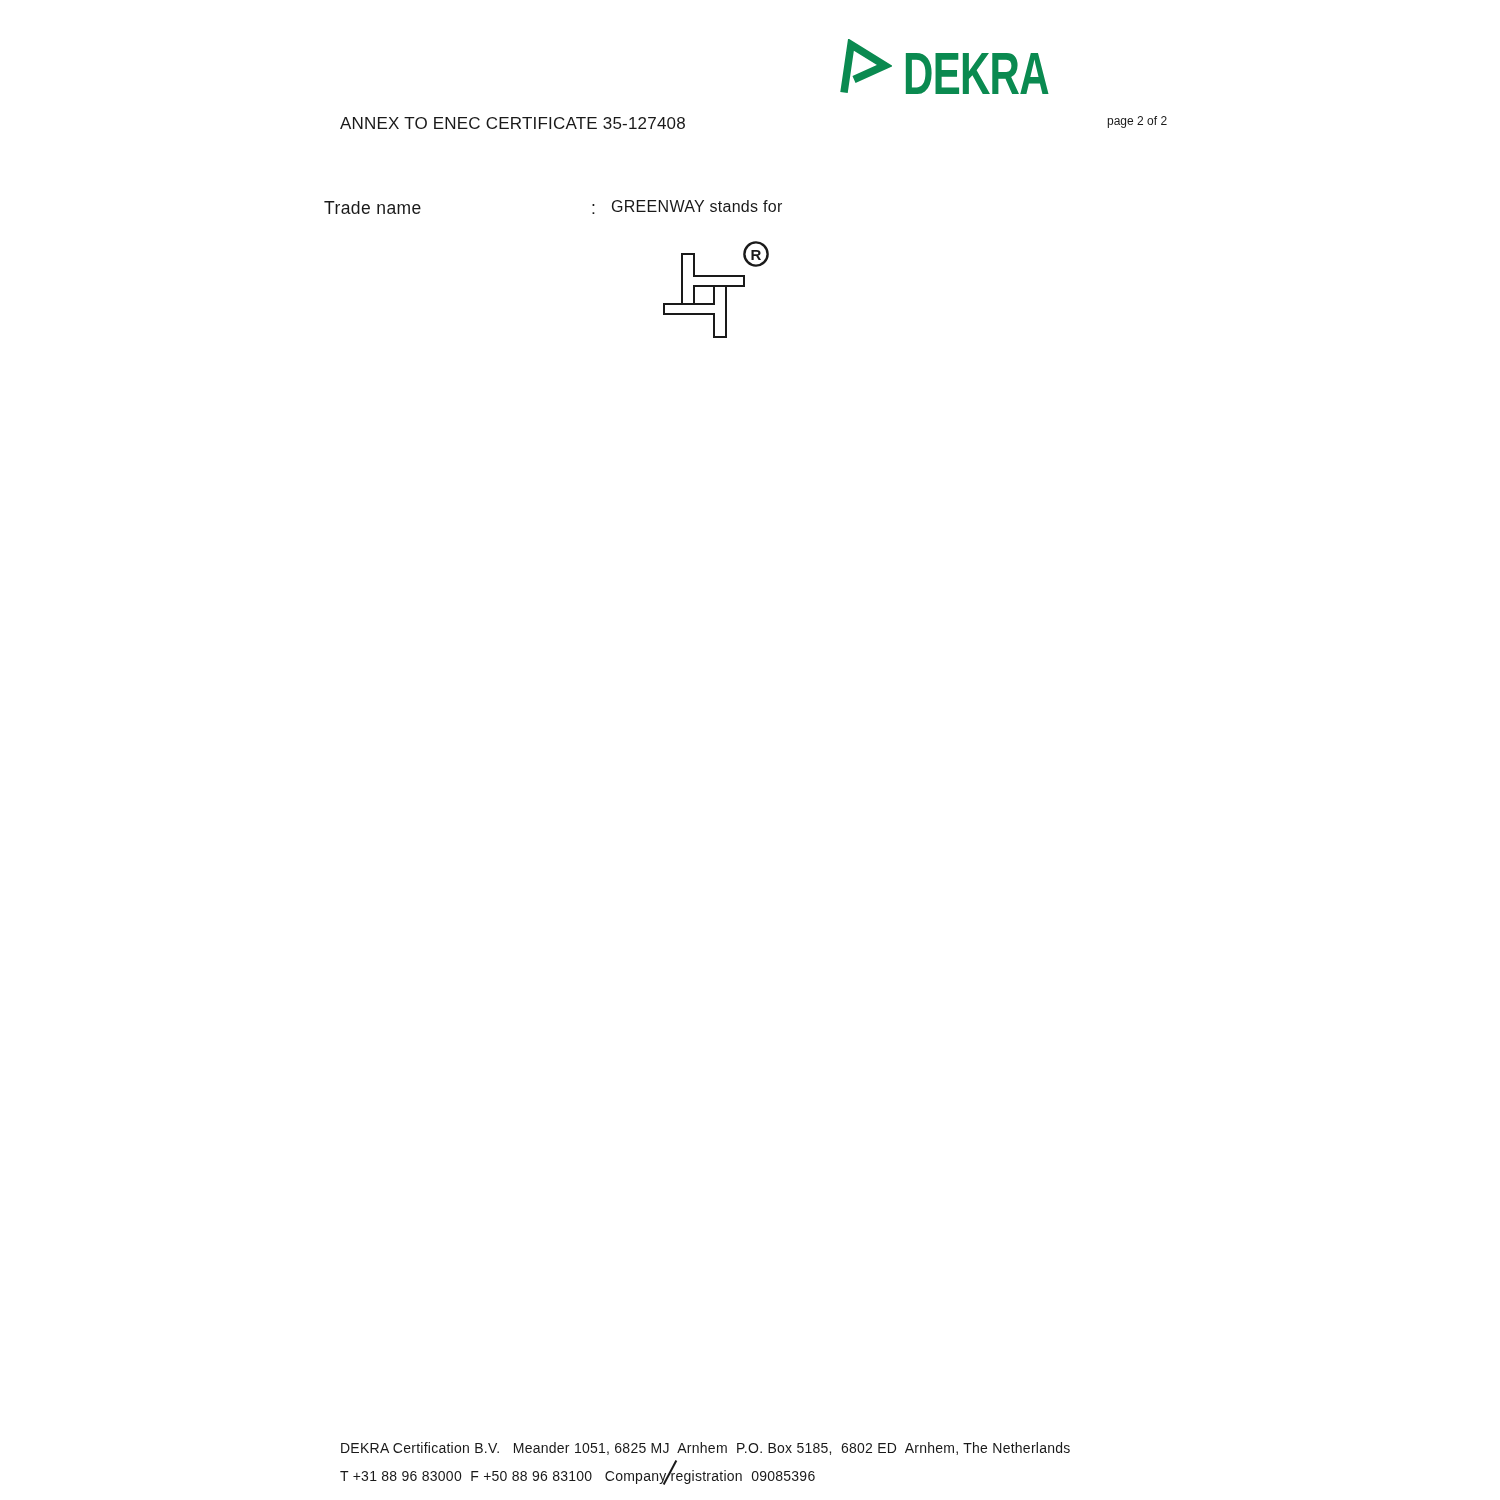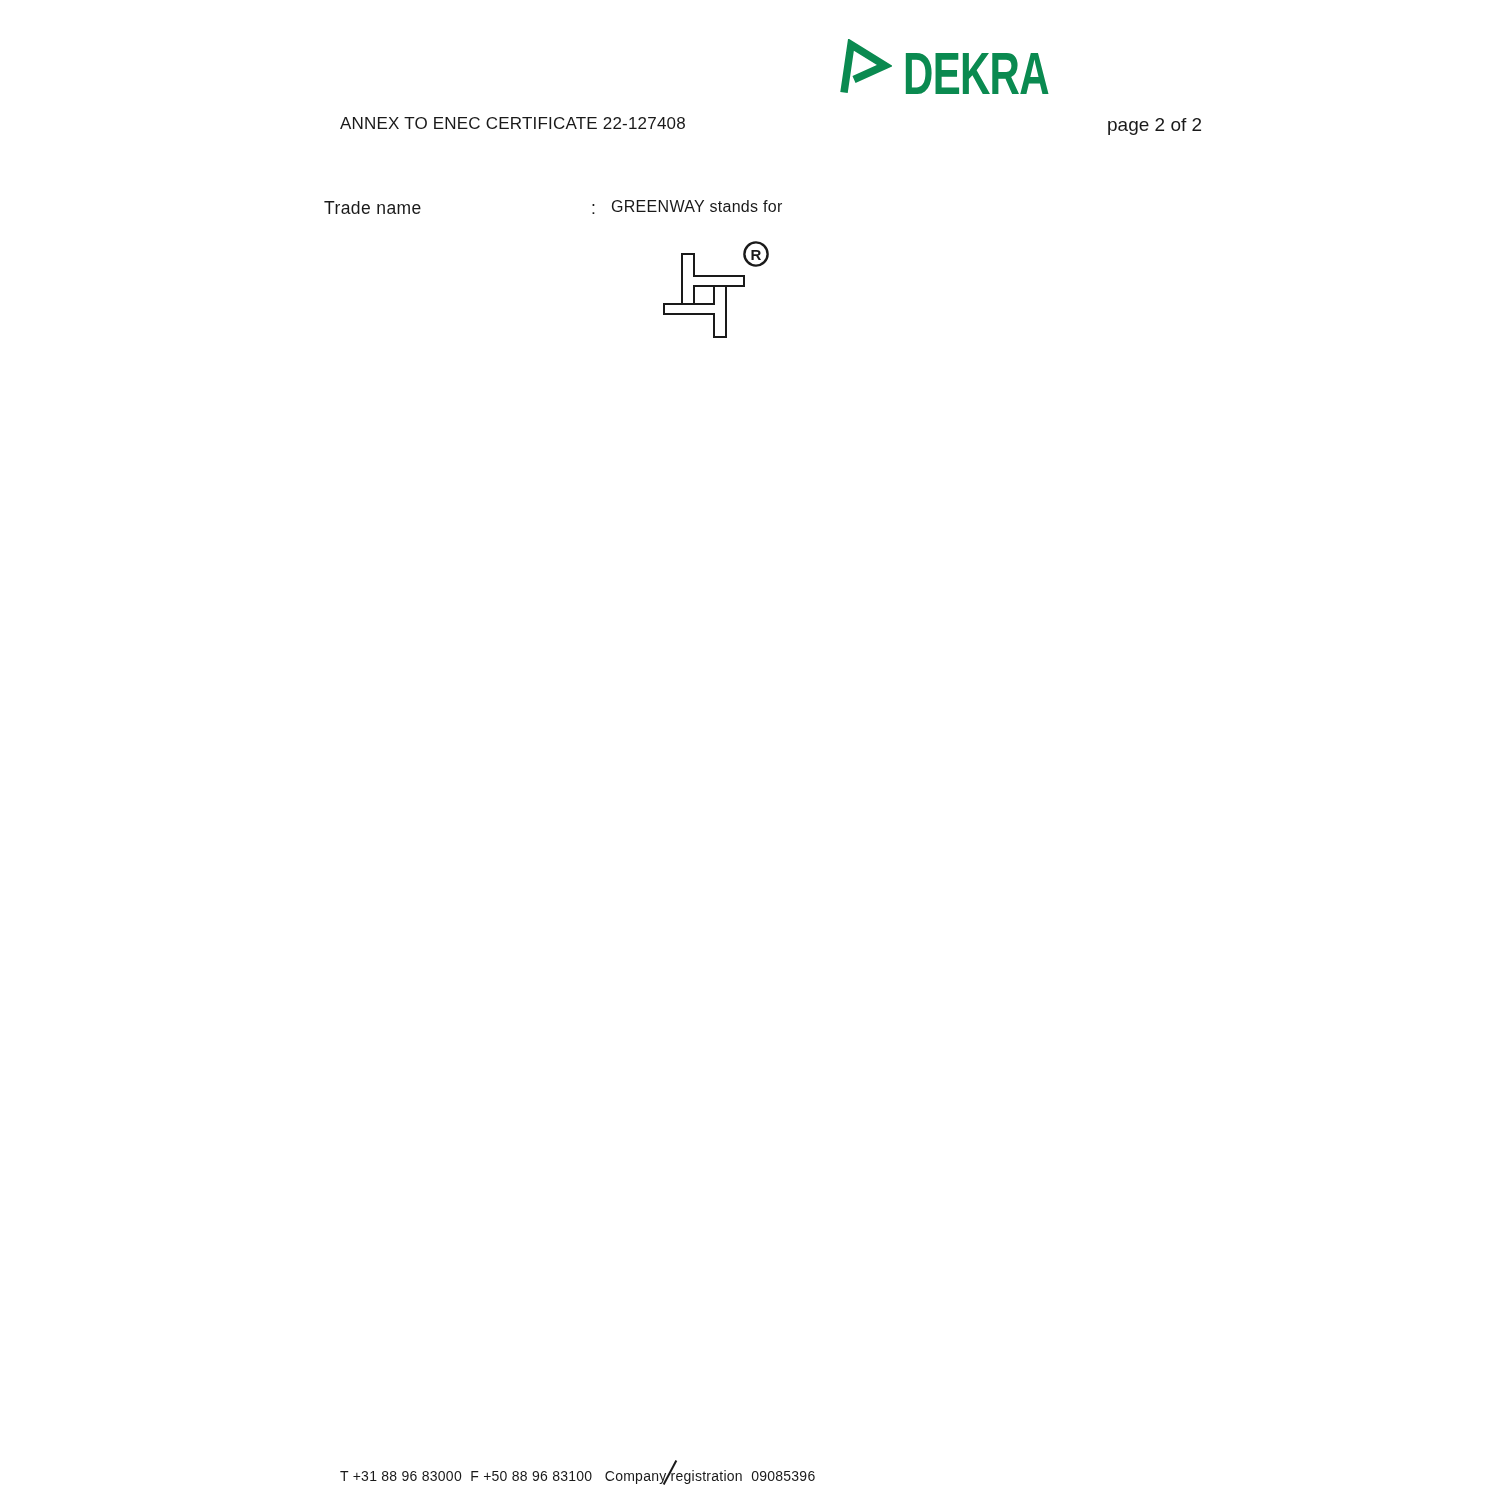--- a/index.html
+++ b/index.html
@@ -46,21 +46,21 @@
   .annex-title {
     left: 340px;
     top: 114px;
     font-size: 17px;
     letter-spacing: 0.2px;
     white-space: nowrap;
   }
   .page-indicator {
     left: 1107px;
     top: 114px;
-    font-size: 19px;
+    font-size: 12px;
     white-space: nowrap;
   }
 
   
   .trade-label   { left: 324px; top: 198px; font-size: 17.5px; letter-spacing: 0.4px; white-space: nowrap; }
   .trade-colon   { left: 591px; top: 198px; font-size: 17.5px; }
   .trade-value   { left: 611px; top: 198px; font-size: 16px; letter-spacing: 0.3px; white-space: nowrap; }
 
   
   .tm-mark { left: 658px; top: 248px; width: 92px; height: 96px; }
@@ -95,21 +95,21 @@
 
 <div class="page">
 
   <div class="abs brand-icon">
     <svg width="55" height="58" viewBox="0 0 55 57" aria-hidden="true">
       <polyline points="7,53 14,5 48,26 17,40" fill="none" stroke="var(--brand-green)" stroke-width="7.5" stroke-linejoin="miter" stroke-miterlimit="6" stroke-linecap="butt"></polyline>
     </svg>
   </div>
   <div class="abs brand-wordmark">DEKRA</div>
 
-  <div class="abs annex-title">ANNEX TO ENEC CERTIFICATE 22-127408</div>
+  <div class="abs annex-title">ANNEX TO ENEC CERTIFICATE 35-127408</div>
   <div class="abs page-indicator">page 2 of 2</div>
 
   <span class="abs trade-label">Trade name</span>
   <span class="abs trade-colon">:</span>
   <span class="abs trade-value">GREENWAY stands for</span>
 
   <div class="abs tm-mark">
     <svg width="92" height="96" viewBox="0 0 92 96" aria-hidden="true">
 
       <path d="M24,6 H36 V28 H86 V38 H36 V56 H24 Z" fill="#ffffff" stroke="var(--ink)" stroke-width="2" stroke-linejoin="miter"></path>
@@ -117,16 +117,17 @@
       <path d="M56,38 H68 V89 H56 V66 H6 V56 H56 Z" fill="#ffffff" stroke="var(--ink)" stroke-width="2" stroke-linejoin="miter"></path>
     </svg>
   </div>
   <div class="abs tm-registered">
     <svg width="28" height="28" viewBox="0 0 28 28" aria-hidden="true">
       <circle cx="14" cy="14" r="11.6" fill="none" stroke="var(--ink)" stroke-width="2.4"></circle>
       <text x="14" y="19.5" text-anchor="middle" font-family="Liberation Sans, DejaVu Sans, sans-serif" font-size="15" font-weight="bold" fill="var(--ink)">R</text>
     </svg>
   </div>
 
+  <div class="abs footer-line1">DEKRA Certification B.V.   Meander 1051, 6825 MJ  Arnhem  P.O. Box 5185,  6802 ED  Arnhem, The Netherlands</div>
   <div class="abs footer-line2">T +31 88 96 83000  F +50 88 96 83100   Company registration  09085396</div>
   <div class="abs signature-stroke"></div>
 
 </div>
 
 </body></html>

